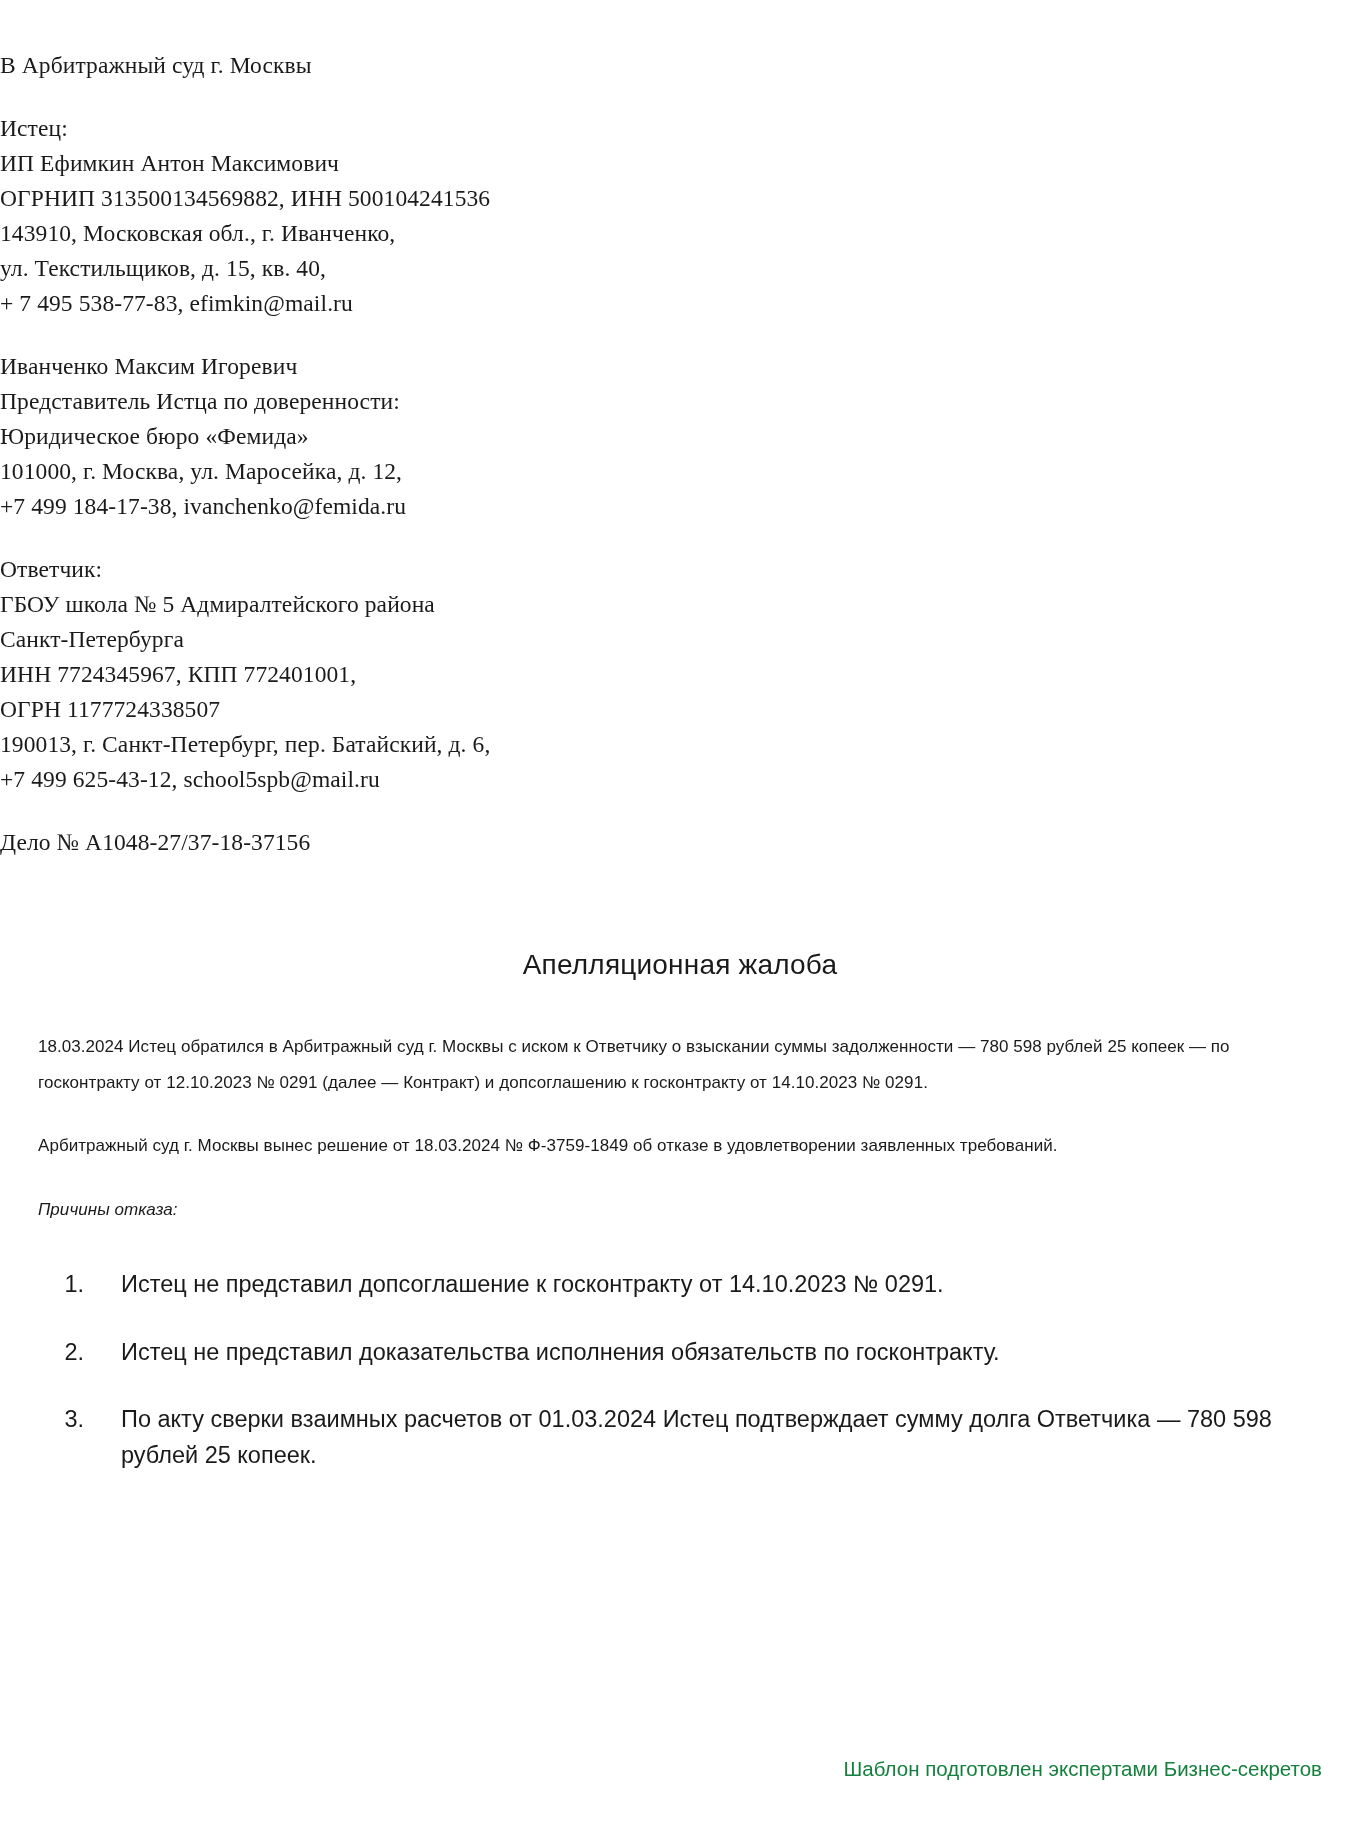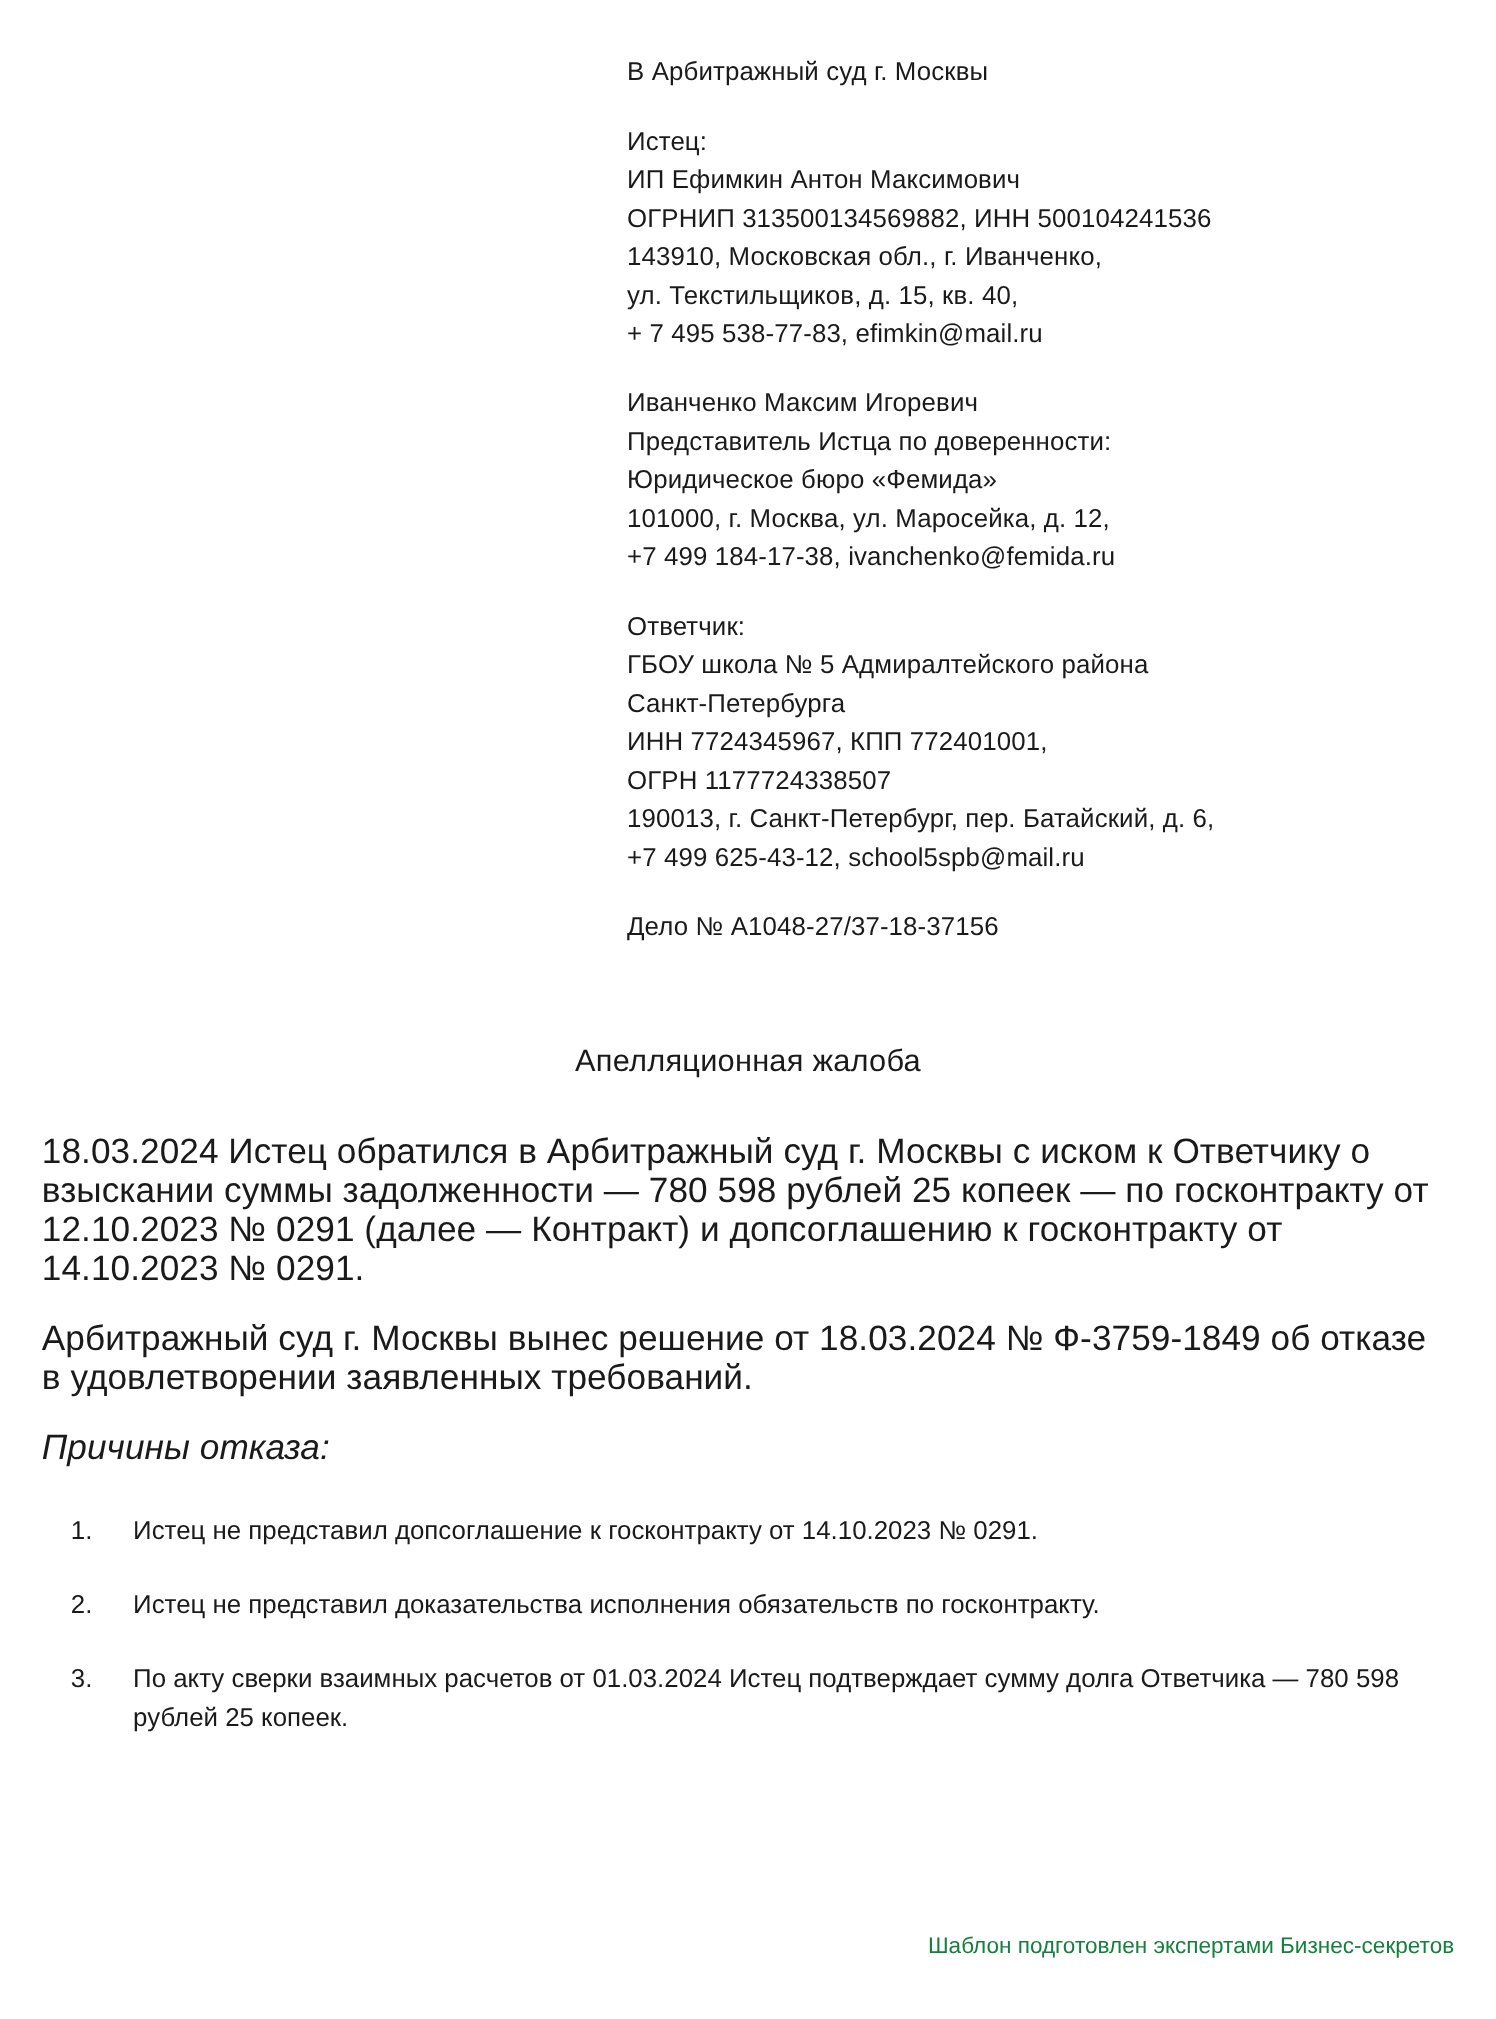--- a/index.html
+++ b/index.html
@@ -23,22 +23,22 @@
     box-sizing: border-box;
     padding: 0;
     background: #ffffff;
     overflow: hidden;
   }
 
   
   .header-block {
     margin: 0;
     padding-top: 48px;
-    padding-left: 570px;
     padding-right: 30px;
+    font-family: Liberation Serif, serif;
   }
 
   .addr-group {
     margin: 0 0 28px 0;
   }
   .addr-group:last-child {
     margin-bottom: 4px;
   }
 
   .addr-line {
@@ -60,21 +60,21 @@
     letter-spacing: 0.2px;
   }
 
   
   .body-block {
     padding: 0 40px 0 38px;
     margin-top: 45px;
   }
 
   .para {
-    font-size: 32px;
+    font-size: 17px;
     line-height: 35.5px;
     margin: 0 0 28px 0;
     letter-spacing: 0.05px;
     text-align: left;
   }
 
   .para.tight {
     margin-bottom: 40px;
     font-style: italic;
   }

